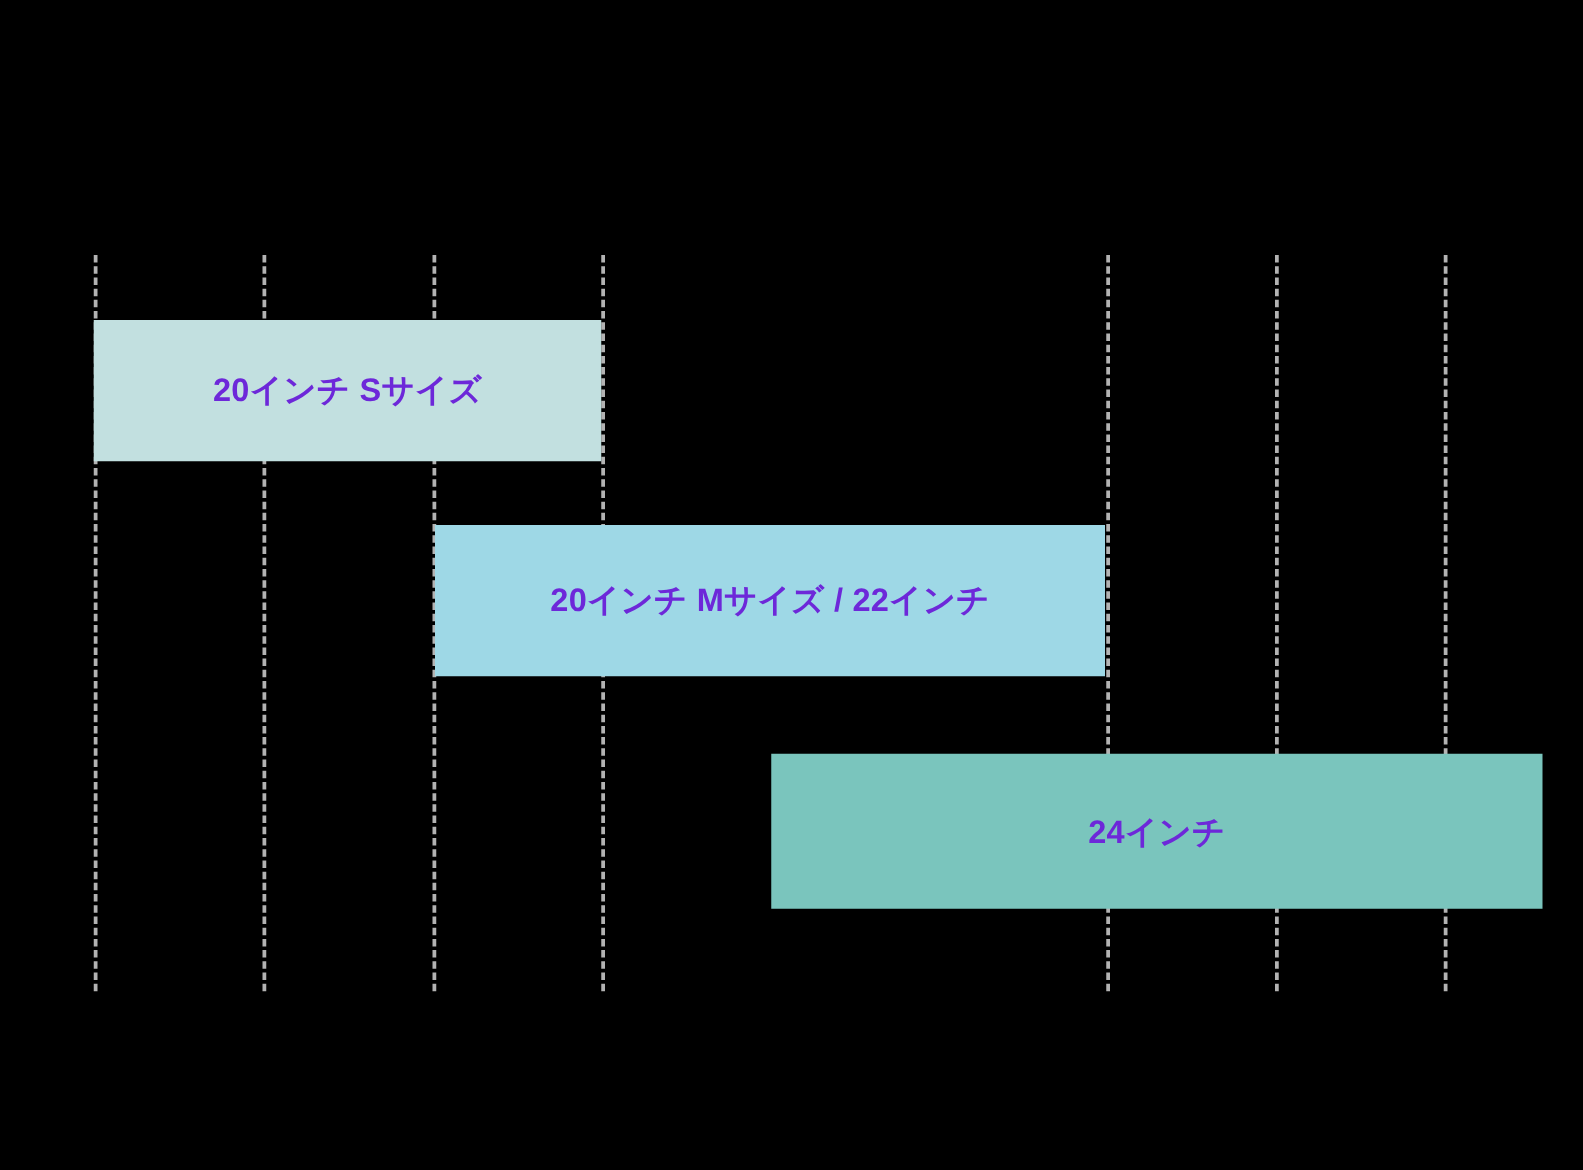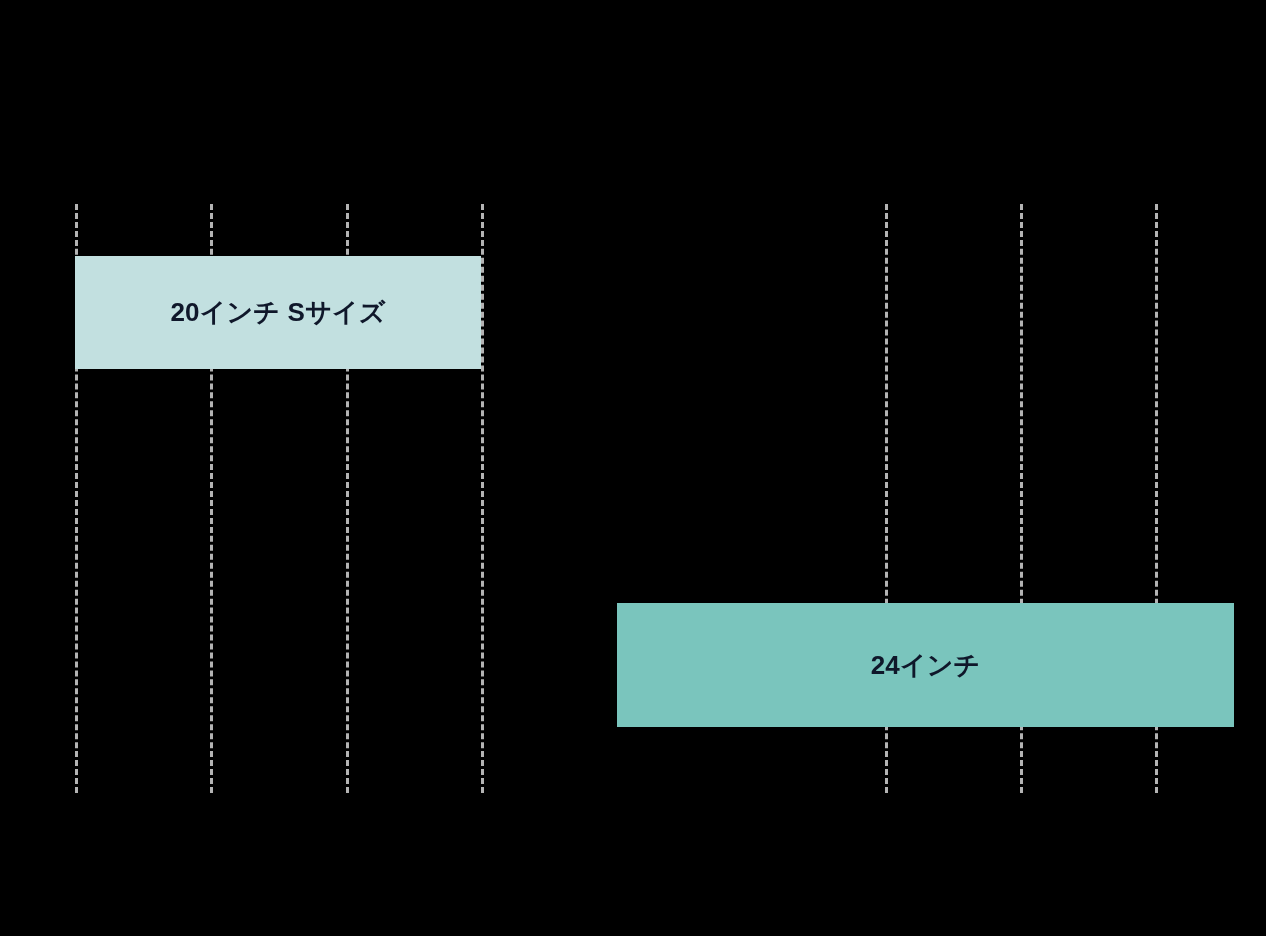--- a/index.html
+++ b/index.html
@@ -32,21 +32,21 @@
 
   
   .bar {
     position: absolute;
     display: flex;
     align-items: center;
     justify-content: center;
     box-sizing: border-box;
   }
   .bar-label {
-    color: #0f172a;
+    color: #6d28d9;
     font-weight: bold;
     font-size: 26px;
     line-height: 1.1;
     letter-spacing: 0.2px;
     white-space: nowrap;
     text-align: center;
   }
 
   
   .grid-layer { position: absolute; inset: 0; z-index: 1; }
@@ -64,18 +64,21 @@
     <div class="gridline" style="left: 481px; top: 204px; height: 589px; border-left-color: rgb(179, 179, 179);"></div>
     <div class="gridline" style="left: 885px; top: 204px; height: 589px; border-left-color: rgb(179, 179, 179);"></div>
     <div class="gridline" style="left: 1020px; top: 204px; height: 589px; border-left-color: rgb(179, 179, 179);"></div>
     <div class="gridline" style="left: 1155px; top: 204px; height: 589px; border-left-color: rgb(179, 179, 179);"></div>
   </div>
 
   <div class="bars-layer">
     <div class="bar" style="left: 75px; width: 406px; top: 256px; height: 113px; background: rgb(194, 224, 224);">
       <span class="bar-label">20インチ Sサイズ</span>
     </div>
+    <div class="bar" style="left: 348px; width: 536px; top: 420px; height: 121px; background: rgb(158, 216, 230);">
+      <span class="bar-label">20インチ Mサイズ / 22インチ</span>
+    </div>
     <div class="bar" style="left: 617px; width: 617px; top: 603px; height: 124px; background: rgb(122, 197, 189);">
       <span class="bar-label">24インチ</span>
     </div>
   </div>
 
 </div>
 
 </body></html>

